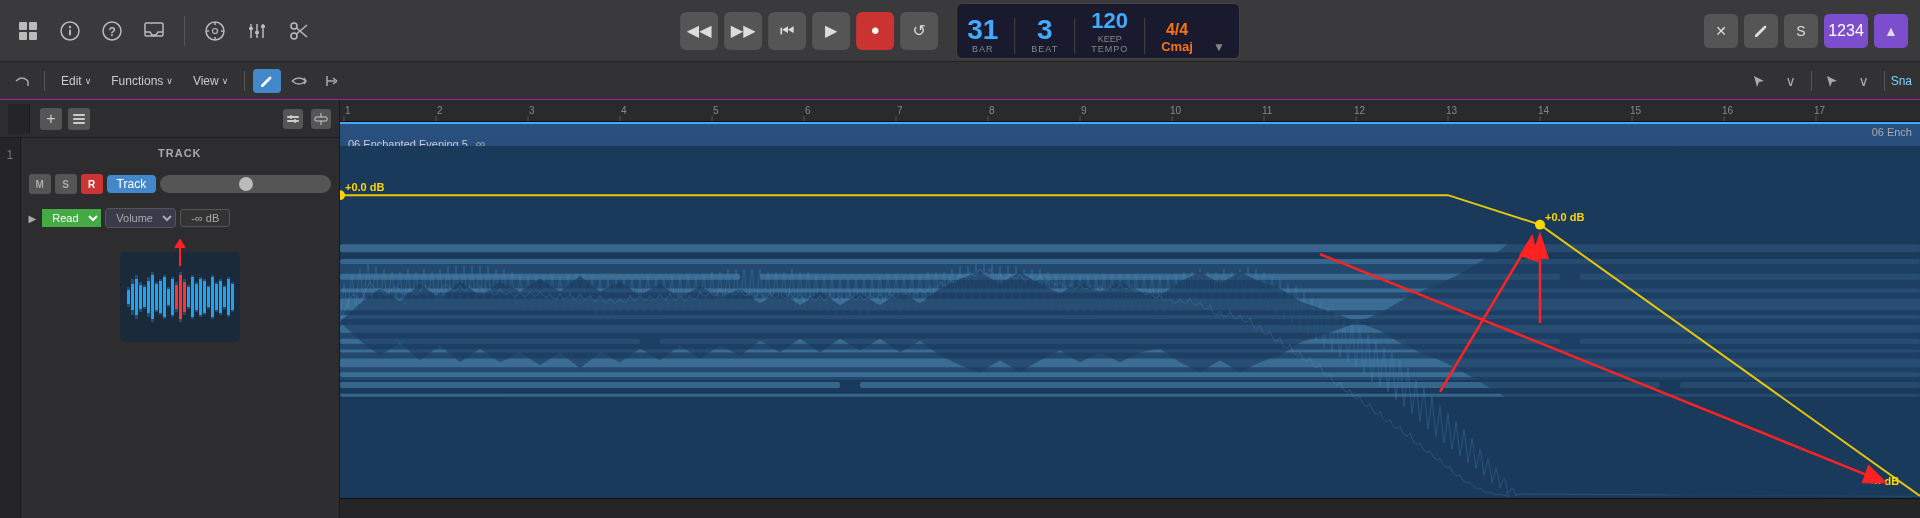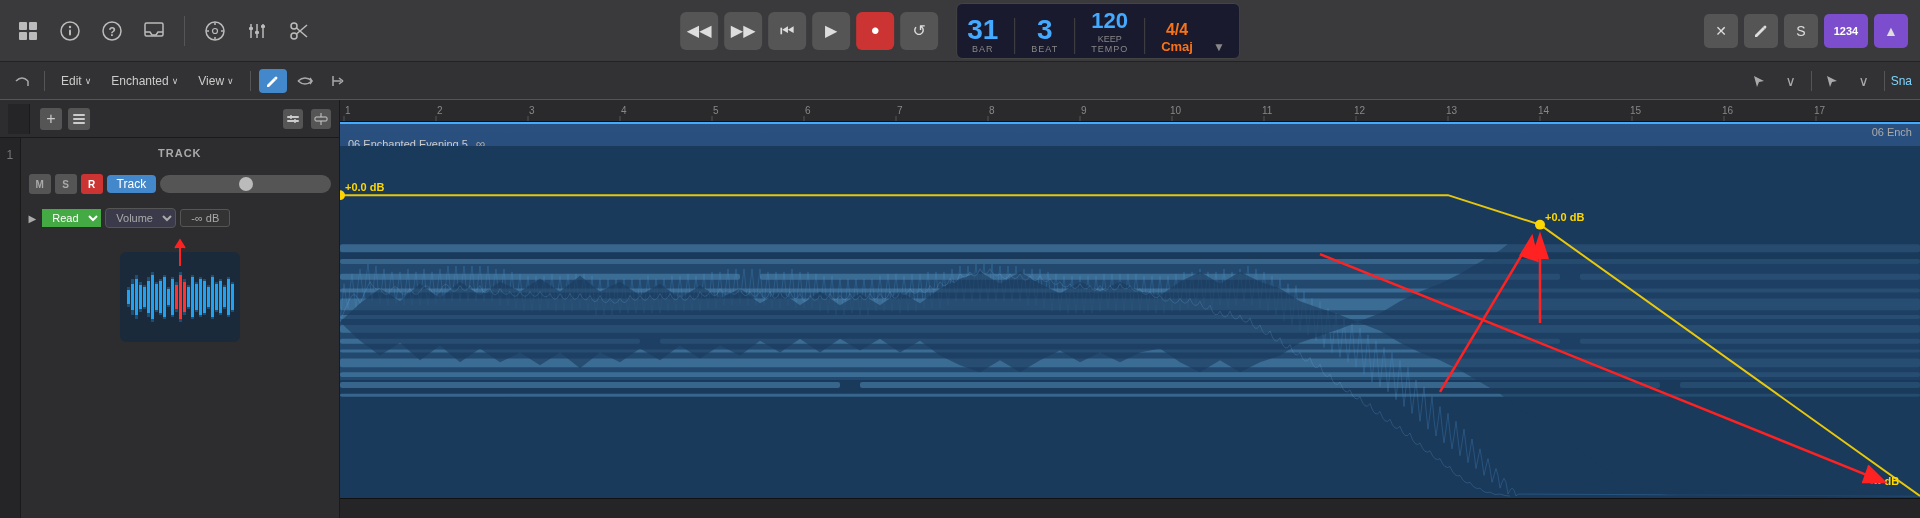--- a/index.html
+++ b/index.html
@@ -146,22 +146,22 @@
       color: #ddd;
       cursor: pointer;
       display: flex;
       align-items: center;
       justify-content: center;
       font-size: 14px;
     }
     .right-btn.purple {
       background: #7c4dcc;
       color: white;
-      font-size: 11px;
-      font-weight: bold;
+      font-size: 16px;
+      font-weight: normal;
       min-width: 44px;
     }
     .right-btn.triangle {
       background: #7c4dcc;
     }
 
     
     .second-toolbar {
       height: 38px;
       background: #323234;
@@ -566,21 +566,21 @@
       <path d="M2 8 Q8 2 14 8" stroke="#aaa" stroke-width="1.5" fill="none"></path>
       <path d="M14 8v5" stroke="#aaa" stroke-width="1.5"></path>
     </svg>
   </div>
   <div style="width:1px;height:20px;background:#555;margin:0 4px;"></div>
   <button class="menu-btn">
     <span>Edit</span>
     <span class="chevron">∨</span>
   </button>
   <button class="menu-btn">
-    <span>Enchanted</span>
+    <span>Functions</span>
     <span class="chevron">∨</span>
   </button>
   <button class="menu-btn">
     <span>View</span>
     <span class="chevron">∨</span>
   </button>
   <div style="width:1px;height:20px;background:#555;margin:0 4px;"></div>
   <div class="pencil-tool">
     <svg width="14" height="14" viewBox="0 0 14 14">
       <path d="M1 11L8 4l2 2L3 13H1v-2z" fill="white"></path>

